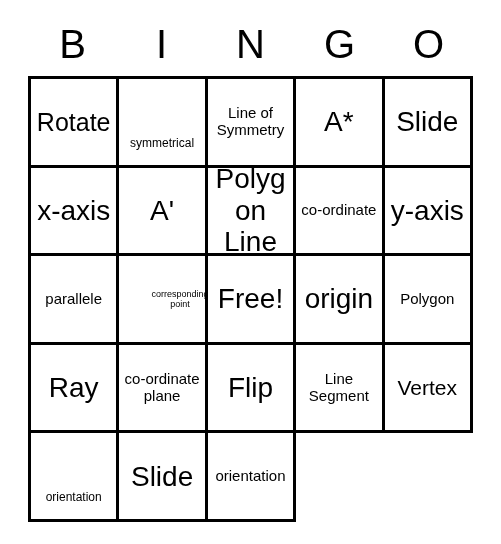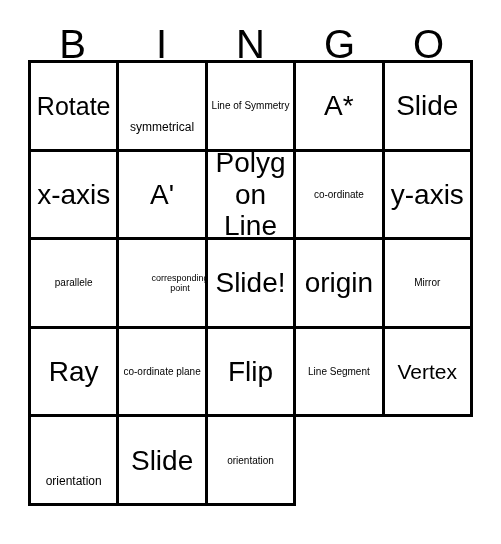--- a/index.html
+++ b/index.html
@@ -38,21 +38,21 @@
     font-size: 40px;
     font-weight: 400;
     line-height: 1;
     letter-spacing: 0px;
     color: #000000;
   }
   
   #bingo-grid {
     position: absolute;
     left: 28px;
-    top: 60px;
+    top: 76px;
     width: 445px;
     height: 446px;
     box-sizing: border-box;
     border-top: 3px solid #000;
     border-left: 3px solid #000;
     display: grid;
     grid-template-columns: repeat(5, 1fr);
     grid-template-rows: repeat(5, 1fr);
   }
   .bingo-cell {
@@ -71,21 +71,21 @@
     display: block;
     width: 100%;
     line-height: 1.12;
     word-wrap: break-word;
     color: #000000;
   }
   
   .fs-xl   { font-size: 28px; }
   .fs-lg   { font-size: 25px; }
   .fs-md   { font-size: 21px; }
-  .fs-sm   { font-size: 10px; }
+  .fs-sm   { font-size: 15px; }
   .fs-xs   { font-size: 12px; margin-top: 44px; }
   .fs-xxs  { font-size: 9px; margin-left: 36px; }
 </style>
 </head>
 <body>
 
 <div id="bingo-card">
 
   <div id="header-row">
     <div class="header-letter">B</div>
@@ -126,27 +126,27 @@
       <div class="bingo-cell">
         <span class="cell-text fs-xl">y-axis</span>
       </div>
       <div class="bingo-cell">
         <span class="cell-text fs-sm">parallele</span>
       </div>
       <div class="bingo-cell">
         <span class="cell-text fs-xxs">corresponding point</span>
       </div>
       <div class="bingo-cell">
-        <span class="cell-text fs-xl">Slide!</span>
+        <span class="cell-text fs-xl">Free!</span>
       </div>
       <div class="bingo-cell">
         <span class="cell-text fs-xl">origin</span>
       </div>
       <div class="bingo-cell">
-        <span class="cell-text fs-sm">Mirror</span>
+        <span class="cell-text fs-sm">Polygon</span>
       </div>
       <div class="bingo-cell">
         <span class="cell-text fs-xl">Ray</span>
       </div>
       <div class="bingo-cell">
         <span class="cell-text fs-sm">co-ordinate plane</span>
       </div>
       <div class="bingo-cell">
         <span class="cell-text fs-xl">Flip</span>
       </div>

